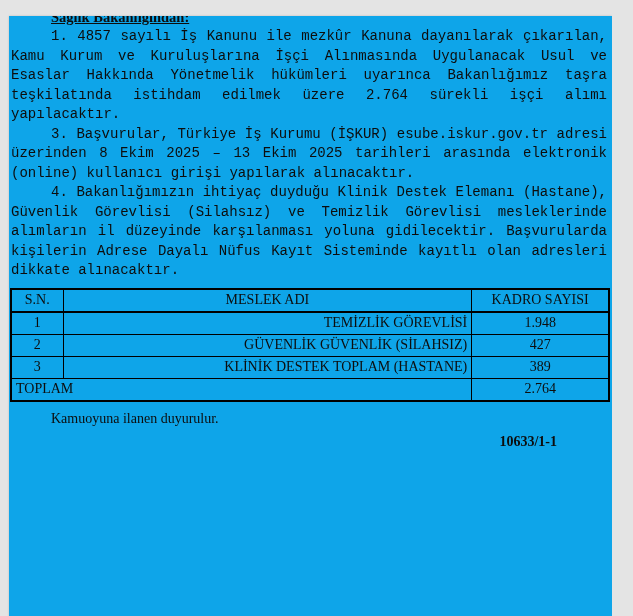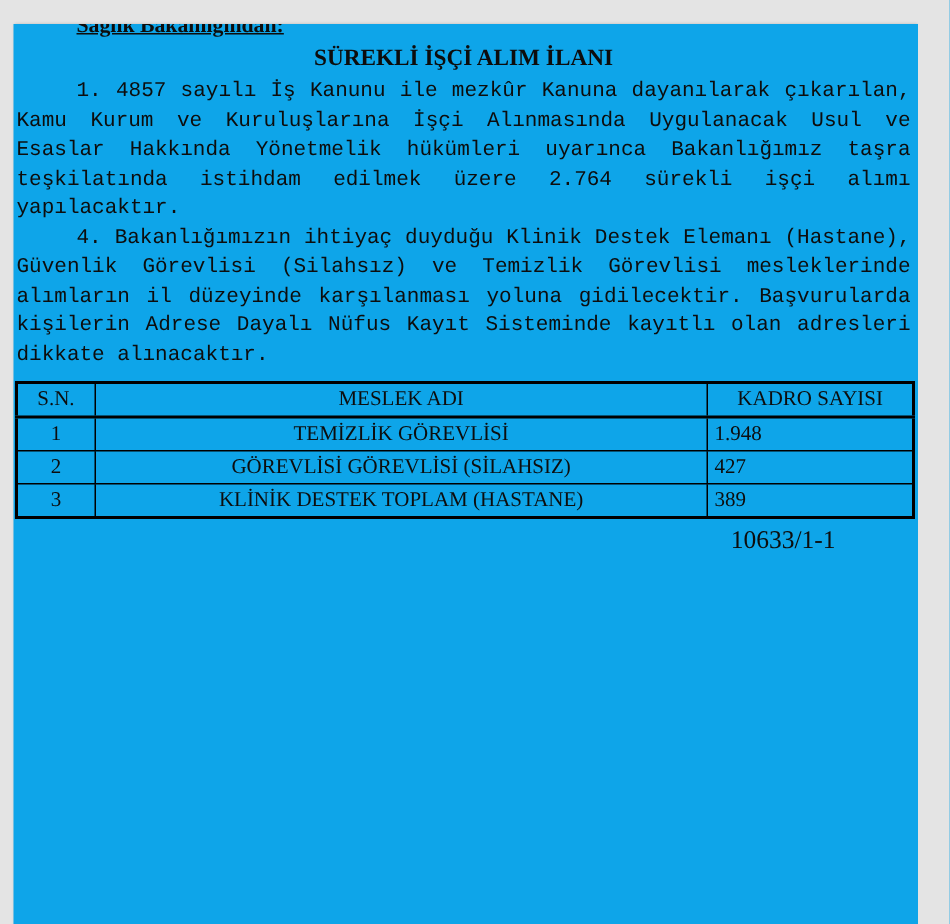--- a/index.html
+++ b/index.html
@@ -72,58 +72,59 @@
     padding: 1px 4px;
     height: 19px;
     overflow: hidden;
     white-space: nowrap;
   }
   table.kadro-table thead th {
     border-bottom: 2px solid #000;
     text-align: center;
   }
   td.cell-sn    { text-align: center; }
-  td.cell-meslek{ text-align: center; }
-  td.cell-kadro { }
+  td.cell-meslek{ text-align: right; }
+  td.cell-kadro { text-align: center; }
   td.cell-total-label { text-align: left; padding-left: 2px; }
   p.closing {
     margin: 7px 0 0 0;
     font-size: 14px;
     line-height: 19.5px;
     text-indent: 40px;
   }
   p.reference {
     margin: 4px 0 0 0;
-    font-size: 17px;
+    font-size: 14px;
     line-height: 19.5px;
     text-align: right;
     padding-right: 50px;
+    font-weight: bold;
   }
   .side-strip {
     position: absolute;
     top: 0;
     height: 616px;
     background: #e4e4e4;
   }
   .side-strip.left  { left: 0; width: 9px; }
   .side-strip.right { right: 0; width: 21px; }
 </style>
 </head>
 <body>
 
 <div class="side-strip left"></div>
 
 <div class="page">
   <div class="doc">
 
     <p class="source-line"><span class="underlined">Sağlık Bakanlığından:</span></p>
 
-    <h1 class="doc-title">SÜREKLİ İŞÇİ ALIM İLANI</h1>
 
     <p class="para">1. 4857 sayılı İş Kanunu ile mezkûr Kanuna dayanılarak çıkarılan, Kamu Kurum ve Kuruluşlarına İşçi Alınmasında Uygulanacak Usul ve Esaslar Hakkında Yönetmelik hükümleri uyarınca Bakanlığımız taşra teşkilatında istihdam edilmek üzere 2.764 sürekli işçi alımı yapılacaktır.</p>
+    <p class="para">3. Başvurular, Türkiye İş Kurumu (İŞKUR) esube.iskur.gov.tr adresi üzerinden 8 Ekim 2025 – 13 Ekim 2025 tarihleri arasında elektronik (online) kullanıcı girişi yapılarak alınacaktır.</p>
     <p class="para">4. Bakanlığımızın ihtiyaç duyduğu Klinik Destek Elemanı (Hastane), Güvenlik Görevlisi (Silahsız) ve Temizlik Görevlisi mesleklerinde alımların il düzeyinde karşılanması yoluna gidilecektir. Başvurularda kişilerin Adrese Dayalı Nüfus Kayıt Sisteminde kayıtlı olan adresleri dikkate alınacaktır.</p>
 
     <table class="kadro-table">
       <colgroup>
         <col class="c-sn">
         <col class="c-meslek">
         <col class="c-kadro">
       </colgroup>
       <thead>
         <tr>
@@ -133,29 +134,34 @@
         </tr>
       </thead>
       <tbody>
         <tr>
           <td class="cell-sn">1</td>
           <td class="cell-meslek">TEMİZLİK GÖREVLİSİ</td>
           <td class="cell-kadro">1.948</td>
         </tr>
         <tr>
           <td class="cell-sn">2</td>
-          <td class="cell-meslek">GÖREVLİSİ GÖREVLİSİ (SİLAHSIZ)</td>
+          <td class="cell-meslek">GÜVENLİK GÜVENLİK (SİLAHSIZ)</td>
           <td class="cell-kadro">427</td>
         </tr>
         <tr>
           <td class="cell-sn">3</td>
           <td class="cell-meslek">KLİNİK DESTEK TOPLAM (HASTANE)</td>
           <td class="cell-kadro">389</td>
         </tr>
+        <tr>
+          <td class="cell-total-label" colspan="2">TOPLAM</td>
+          <td class="cell-kadro">2.764</td>
+        </tr>
       </tbody>
     </table>
 
+    <p class="closing">Kamuoyuna ilanen duyurulur.</p>
     <p class="reference">10633/1-1</p>
 
   </div>
 </div>
 
 <div class="side-strip right"></div>
 
 </body></html>

